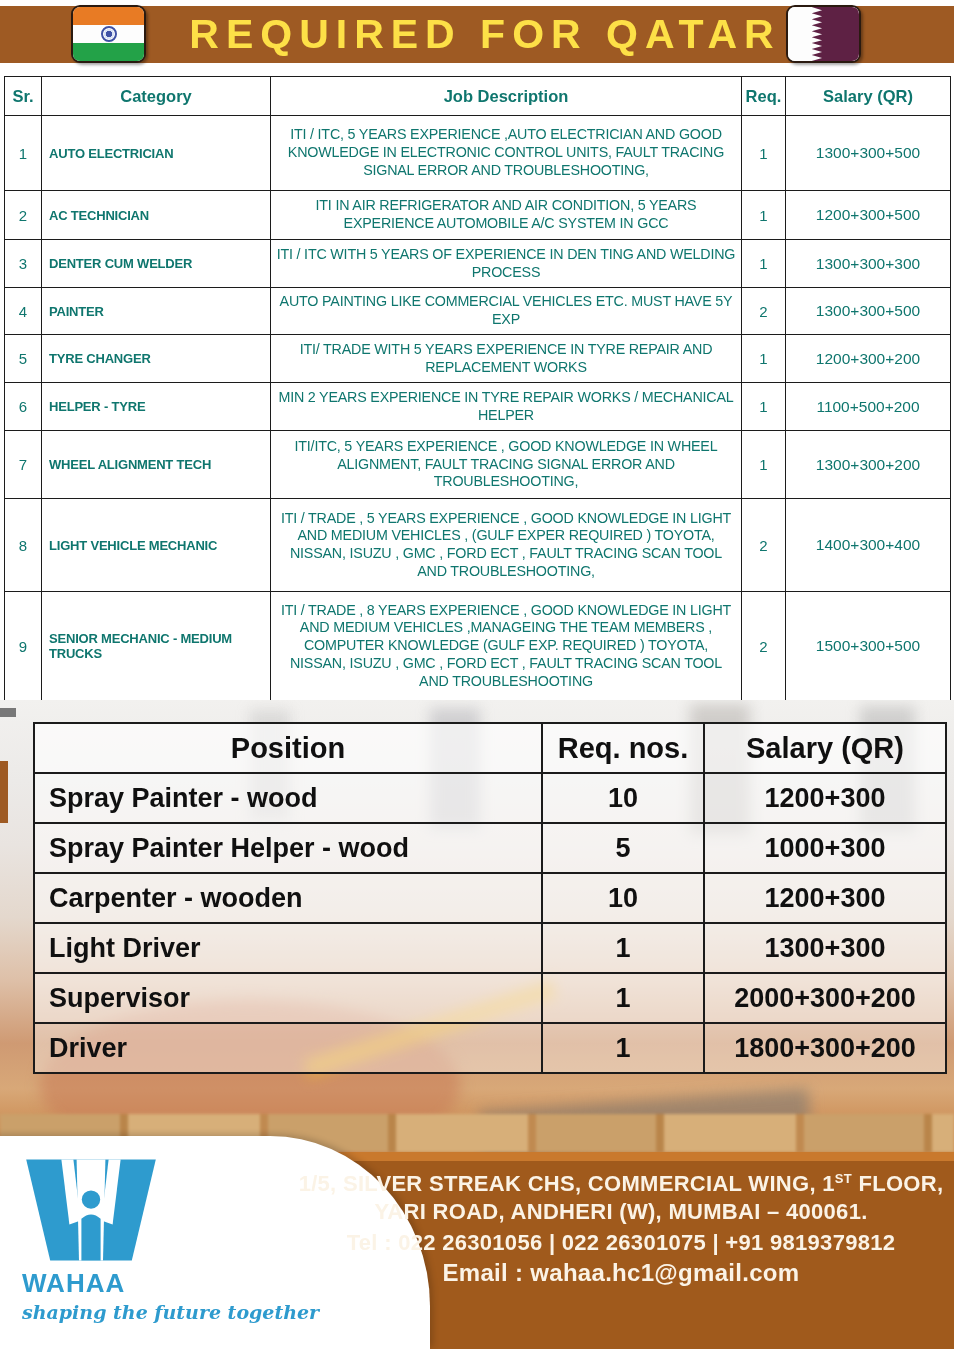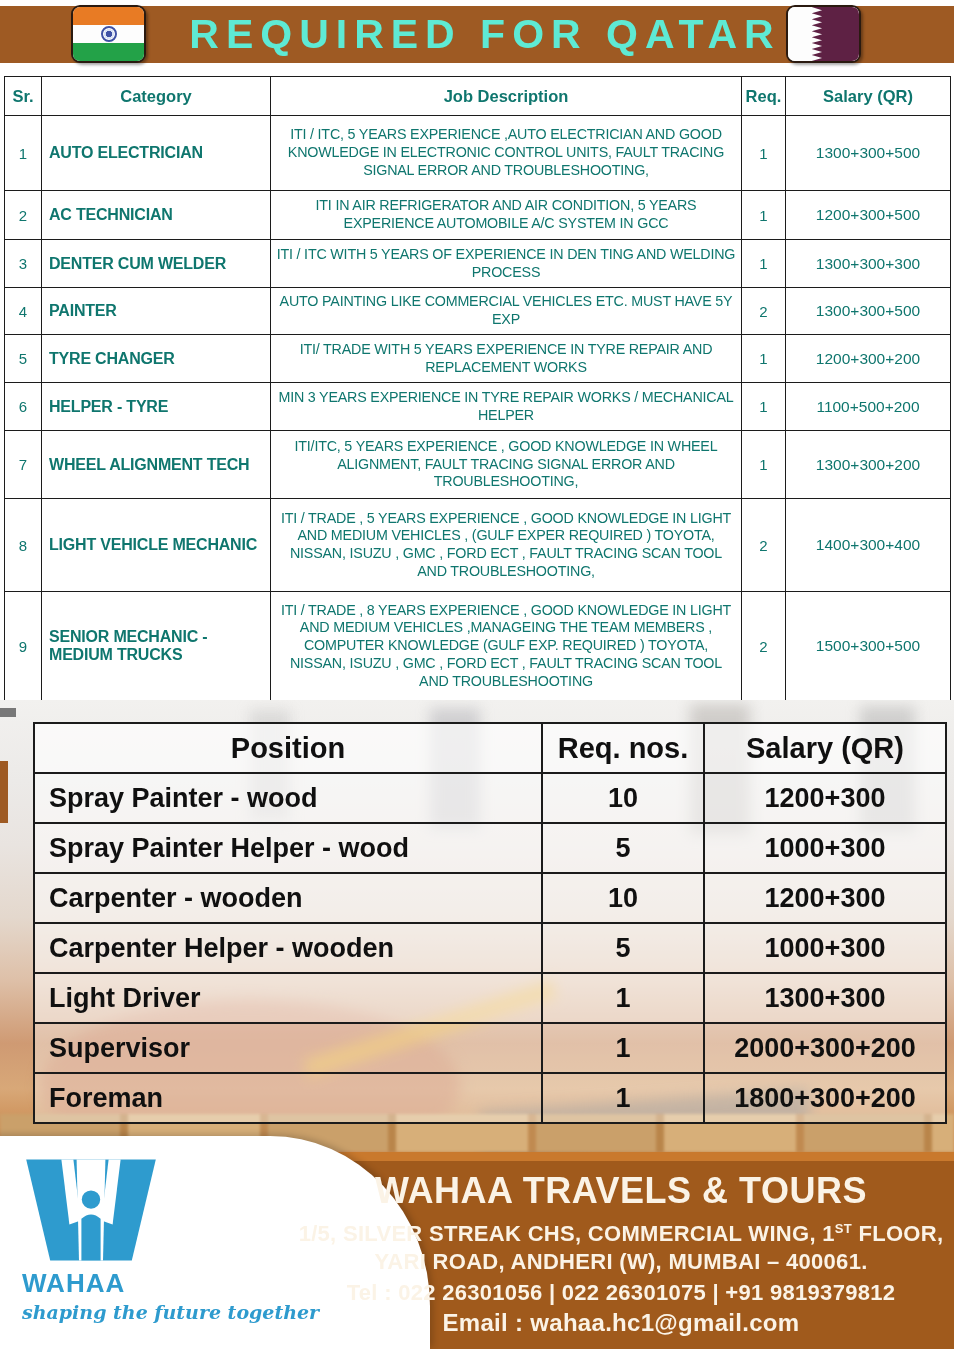--- a/index.html
+++ b/index.html
@@ -12,21 +12,21 @@
   }
 
   
   .header-bar {
     position: absolute; top: 6px; left: 0; width: 954px; height: 57px;
     background: #9E5A23;
   }
   .header-title {
     position: absolute; top: 0; left: 0; width: 100%; height: 57px;
     line-height: 57px; text-align: center;
-    color: #5eead4; font-size: 41px; font-weight: bold;
+    color: #fde047; font-size: 41px; font-weight: bold;
     letter-spacing: 7px; white-space: nowrap; padding-left: 16px;
   }
   .flag { position: absolute; top: 5px; width: 75px; height: 58px;
     border: 2px solid #2a1a10; border-radius: 9px; overflow: hidden;
     box-shadow: 2px 2px 3px rgba(0,0,0,0.35); background:#fff;}
   .flag-india { left: 71px; }
   .flag-qatar { left: 786px; }
   .india-stripe-top { position:absolute; top:0; left:0; width:100%; height:33.3%; background:#E87B24; }
   .india-stripe-mid { position:absolute; top:33.3%; left:0; width:100%; height:33.4%; background:#FDFDFD; }
   .india-stripe-bot { position:absolute; top:66.7%; left:0; width:100%; height:33.3%; background:#23A248; }
@@ -46,21 +46,21 @@
     border: 1.6px solid #1c1c1c; vertical-align: middle;
     color: #0f766e;
   }
   .jobs-table th { height: 39px; font-size: 16.5px; font-weight: bold; text-align: center; }
   .jobs-table col.c-sr   { width: 37px; }
   .jobs-table col.c-cat  { width: 229px; }
   .jobs-table col.c-desc { width: 471px; }
   .jobs-table col.c-req  { width: 44px; }
   .jobs-table col.c-sal  { width: 165px; }
   .jobs-table td.cell-sr { text-align: center; font-size: 15px; }
-  .jobs-table td.cell-category { font-size: 16px; font-weight: bold; padding-left: 7px; letter-spacing: -0.2px; margin-left: 48px; }
+  .jobs-table td.cell-category { font-size: 13px; font-weight: bold; padding-left: 7px; letter-spacing: -0.2px; margin-left: 48px; }
   .jobs-table td.cell-description { text-align: center; font-size: 14.3px; line-height: 1.24; padding: 2px 4px; letter-spacing: -0.2px; }
   .jobs-table td.cell-req { text-align: center; font-size: 15px; }
   .jobs-table td.cell-salary { text-align: center; font-size: 15.5px; }
   .jobs-table tbody tr:nth-child(1) { height: 75px; }
   .jobs-table tbody tr:nth-child(2) { height: 49px; }
   .jobs-table tbody tr:nth-child(3) { height: 48px; }
   .jobs-table tbody tr:nth-child(4) { height: 47px; }
   .jobs-table tbody tr:nth-child(5) { height: 48px; }
   .jobs-table tbody tr:nth-child(6) { height: 48px; }
   .jobs-table tbody tr:nth-child(7) { height: 68px; }
@@ -219,21 +219,21 @@
       <tr>
         <td class="cell-sr">5</td>
         <td class="cell-category">TYRE CHANGER</td>
         <td class="cell-description">ITI/ TRADE WITH 5 YEARS EXPERIENCE IN TYRE REPAIR AND REPLACEMENT WORKS</td>
         <td class="cell-req">1</td>
         <td class="cell-salary">1200+300+200</td>
       </tr>
       <tr>
         <td class="cell-sr">6</td>
         <td class="cell-category">HELPER - TYRE</td>
-        <td class="cell-description">MIN 3 YEARS EXPERIENCE IN TYRE REPAIR WORKS / MECHANICAL HELPER</td>
+        <td class="cell-description">MIN 2 YEARS EXPERIENCE IN TYRE REPAIR WORKS / MECHANICAL HELPER</td>
         <td class="cell-req">1</td>
         <td class="cell-salary">1100+500+200</td>
       </tr>
       <tr>
         <td class="cell-sr">7</td>
         <td class="cell-category">WHEEL ALIGNMENT TECH</td>
         <td class="cell-description">ITI/ITC, 5 YEARS EXPERIENCE , GOOD KNOWLEDGE IN WHEEL ALIGNMENT, FAULT TRACING SIGNAL ERROR AND TROUBLESHOOTING,</td>
         <td class="cell-req">1</td>
         <td class="cell-salary">1300+300+200</td>
       </tr>
@@ -289,36 +289,31 @@
           <td class="cell-position">Spray Painter Helper - wood</td>
           <td class="cell-req">5</td>
           <td class="cell-salary">1000+300</td>
         </tr>
         <tr>
           <td class="cell-position">Carpenter - wooden</td>
           <td class="cell-req">10</td>
           <td class="cell-salary">1200+300</td>
         </tr>
         <tr>
-          <td class="cell-position">Carpenter Helper - wooden</td>
-          <td class="cell-req">5</td>
-          <td class="cell-salary">1000+300</td>
-        </tr>
-        <tr>
           <td class="cell-position">Light Driver</td>
           <td class="cell-req">1</td>
           <td class="cell-salary">1300+300</td>
         </tr>
         <tr>
           <td class="cell-position">Supervisor</td>
           <td class="cell-req">1</td>
           <td class="cell-salary">2000+300+200</td>
         </tr>
         <tr>
-          <td class="cell-position">Foreman</td>
+          <td class="cell-position">Driver</td>
           <td class="cell-req">1</td>
           <td class="cell-salary">1800+300+200</td>
         </tr>
       </tbody>
   </table>
 </div>
 
 <div class="footer">
   <div class="brown-panel"></div>
 
@@ -331,19 +326,18 @@
         <path d="M67,2 L103,2 L100,128 L70,128 Z" fill="#ffffff"></path>
         <circle cx="85" cy="52" r="11.5" fill="#2E9BCE"></circle>
         <path d="M73,128 L73,76 Q85,65 97,76 L97,128 Z" fill="#2E9BCE"></path>
       </svg>
       <div class="logo-name">WAHAA</div>
       <div class="logo-tagline">shaping the future together</div>
     </div>
   </div>
 
   <div class="footer-text">
-    <div class="company-name">WAHAA TRAVELS &amp; TOURS</div>
     <div class="addr-line"><span>1/5, SILVER STREAK CHS, COMMERCIAL WING, 1</span><sup>ST</sup><span> FLOOR,</span></div>
     <div class="addr-line">YARI ROAD, ANDHERI (W), MUMBAI – 400061.</div>
     <div class="tel-line">Tel : 022 26301056  |  022 26301075  |  +91 9819379812</div>
     <div class="email-line">Email : wahaa.hc1@gmail.com</div>
   </div>
 </div>
 
 </body></html>

